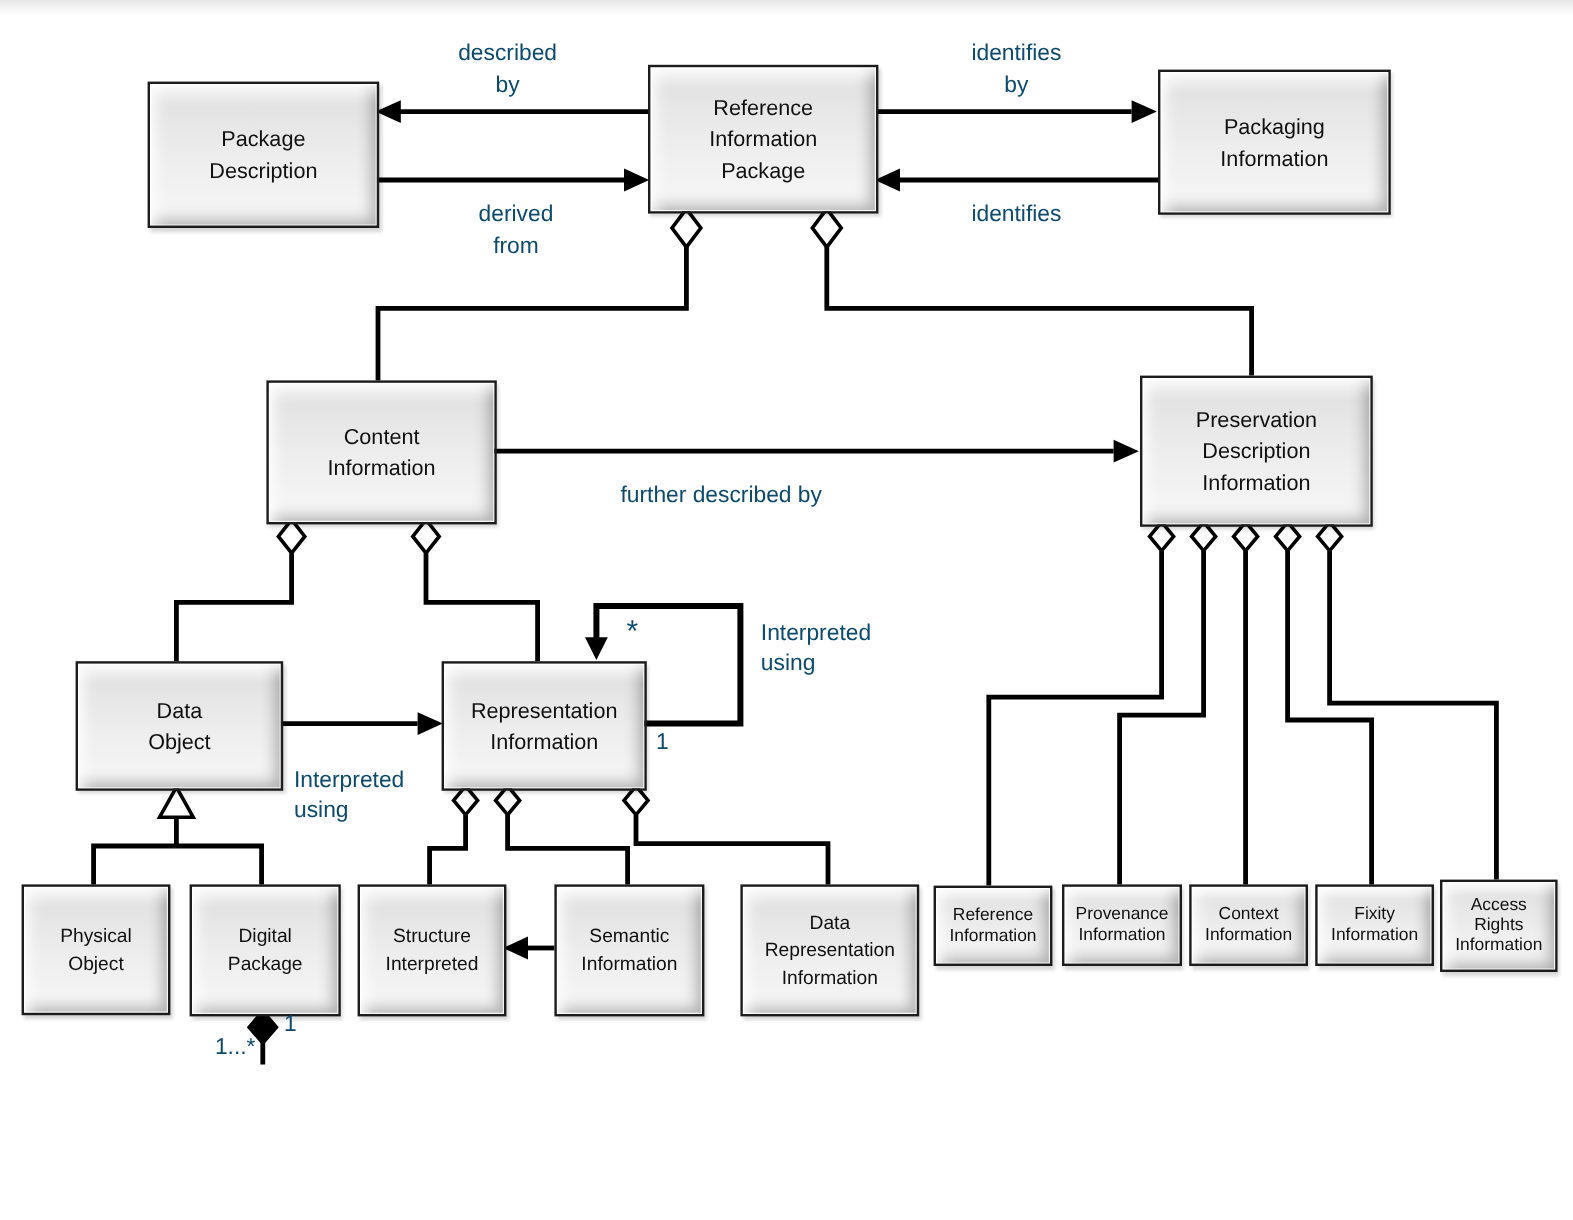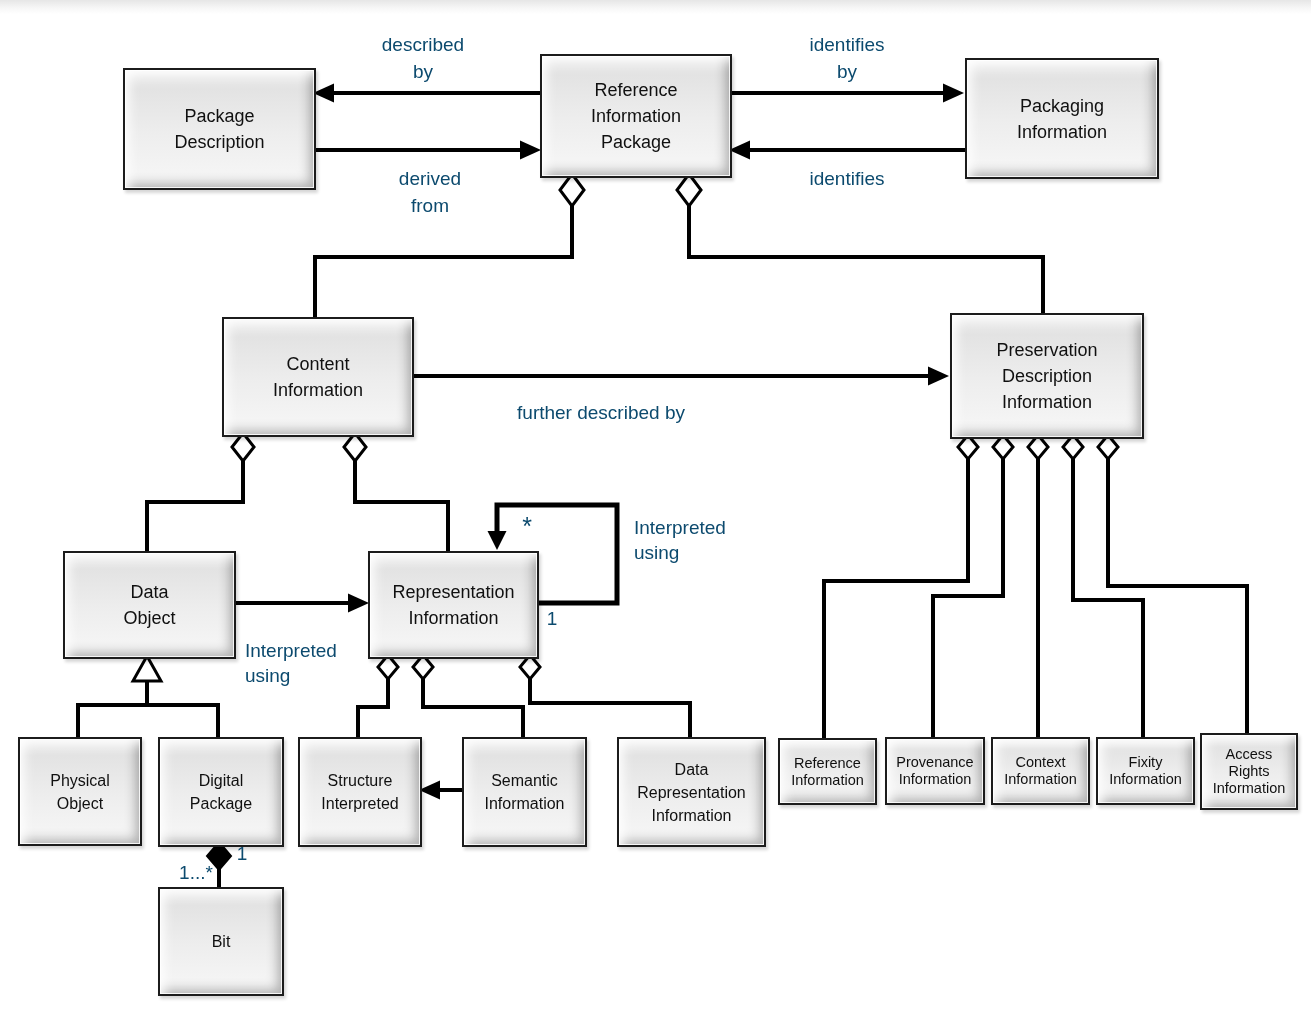--- a/index.html
+++ b/index.html
@@ -161,21 +161,20 @@
 Description
 Information</span></div>
   <div class="box lg" style="left:63px;top:551px;width:169px;height:104px"><span>Data
 Object</span></div>
   <div class="box lg" style="left:368px;top:551px;width:167px;height:104px"><span>Representation
 Information</span></div>
   <div class="box md" style="left:18px;top:737px;width:120px;height:105px"><span>Physical
 Object</span></div>
   <div class="box md" style="left:158px;top:737px;width:122px;height:106px"><span>Digital
 Package</span></div>
-  <div class="box md" style="left:158px;top:887px;width:122px;height:105px"><span>Bit</span></div>
   <div class="box md" style="left:298px;top:737px;width:120px;height:106px"><span>Structure
 Interpreted</span></div>
   <div class="box md" style="left:462px;top:737px;width:121px;height:106px"><span>Semantic
 Information</span></div>
   <div class="box md" style="left:617px;top:737px;width:145px;height:106px"><span>Data
 Representation
 Information</span></div>
   <div class="box sm" style="left:778px;top:738px;width:95px;height:63px"><span>Reference
 Information</span></div>
   <div class="box sm" style="left:885px;top:737px;width:96px;height:64px"><span>Provenance

